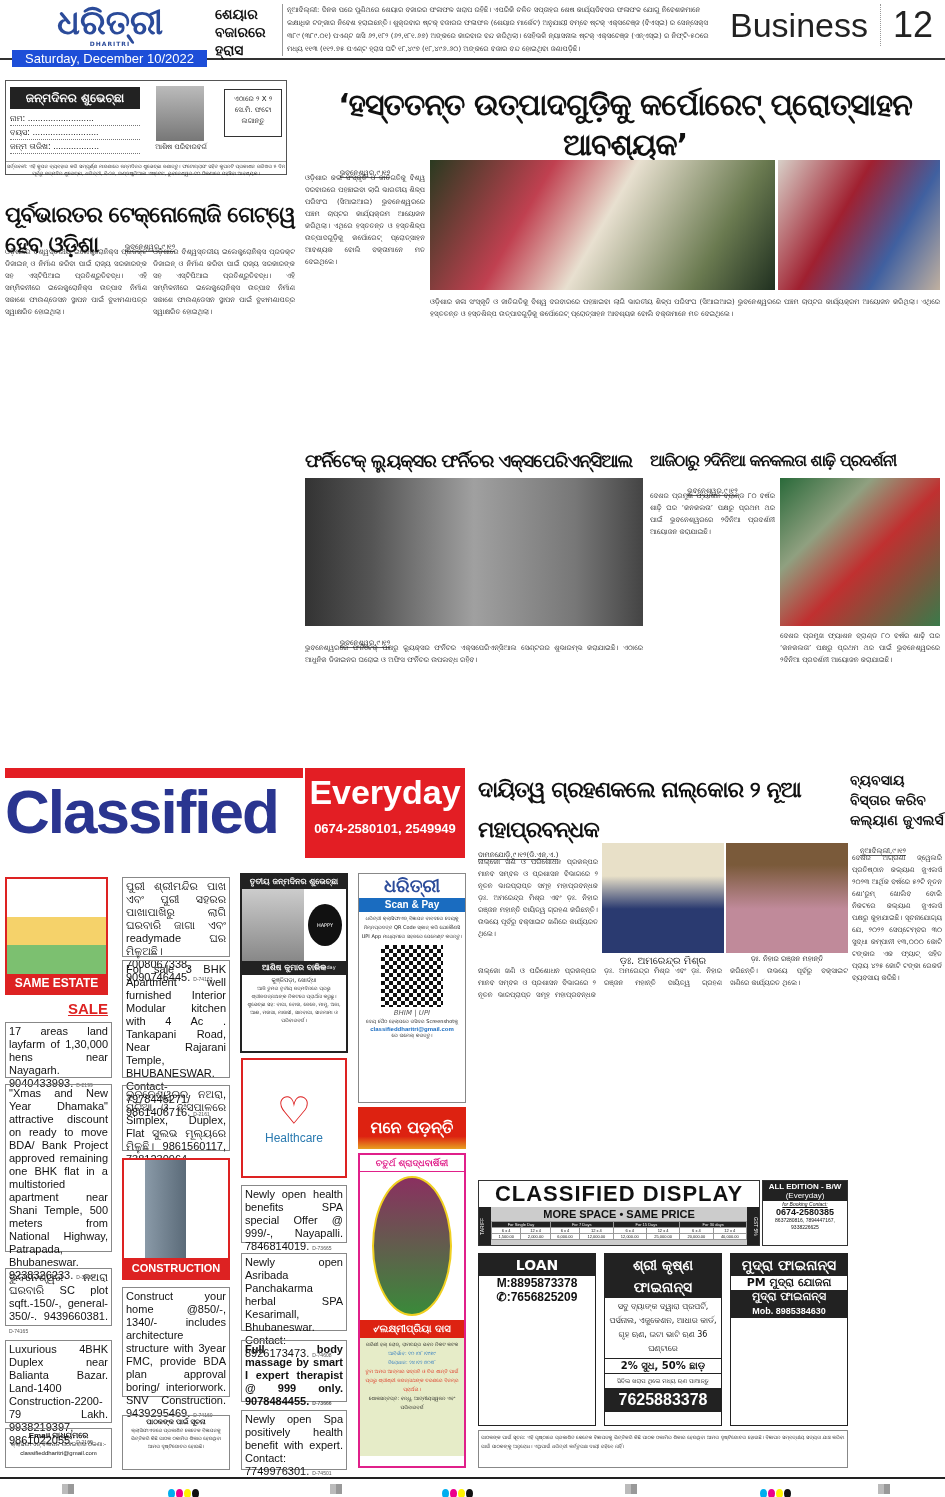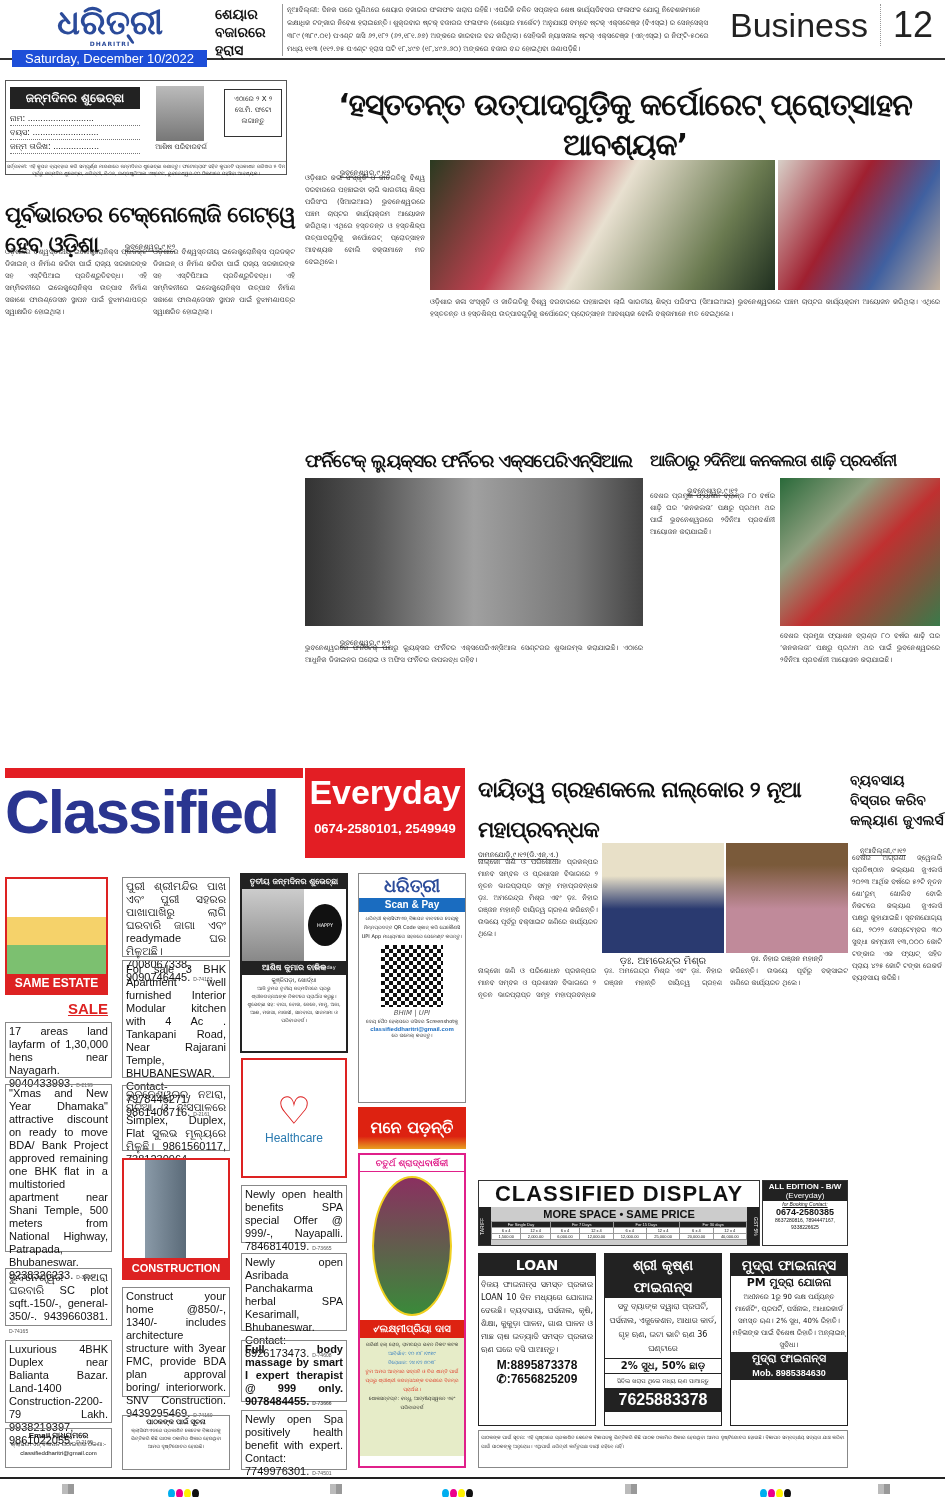--- a/index.html
+++ b/index.html
@@ -246,35 +246,33 @@
     <div style="font-size:8px;font-weight:bold">ALL EDITION - B/W</div>
     <div style="font-size:8px">(Everyday)</div>
   </div>
   <div style="font-size:5px;font-style:italic;text-decoration:underline">for Booking Contact:</div>
   <div style="font-size:9px;font-weight:bold">0674-2580385</div>
   <div style="font-size:5px;line-height:7px">8637280816, 7894447167, 9338226625</div>
 </div>
 
 <div class="abs fin" style="left:478px;top:1253px;width:118px;height:173px">
   <div class="head">LOAN</div>
-  <div style="font-size:8px;line-height:13px;padding:2px;text-align:justify">ବିଜୟ ଫାଇନାନ୍ସ ସମସ୍ତ ପ୍ରକାର LOAN 10 ଦିନ ମଧ୍ୟରେ ଯୋଗାଇ ଦେଉଛି। ବ୍ୟବସାୟ, ପର୍ସନାଲ, କୃଷି, ଶିକ୍ଷା, କୁକୁଡ଼ା ପାଳନ, ଗାଈ ପାଳନ ଓ ମାଛ ଚାଷ ଇତ୍ୟାଦି ସମସ୍ତ ପ୍ରକାର ଋଣ ଘରେ ବସି ପାଆନ୍ତୁ।</div>
   <div style="font-size:12px;font-weight:bold;font-family:'Liberation Sans',sans-serif">M:8895873378</div>
   <div style="font-size:12px;font-weight:bold;font-family:'Liberation Sans',sans-serif">✆:7656825209</div>
 </div>
 <div class="abs fin" style="left:604px;top:1253px;width:118px;height:173px">
   <div class="head">ଶ୍ରୀ କୃଷ୍ଣ ଫାଇନାନ୍ସ</div>
   <div style="font-size:8px;line-height:14px;padding:2px">ସବୁ ବ୍ୟାଙ୍କ ଦ୍ୱାରା ପ୍ରପର୍ଟି, ପର୍ସନାଲ, ଏଜୁକେଶନ, ଆଧାର କାର୍ଡ, ଗୃହ ଋଣ, ଇଟା ଭାଟି ଋଣ 36 ଘଣ୍ଟାରେ</div>
   <div style="font-size:10px;font-weight:bold;border-top:1px solid #222;border-bottom:1px solid #222">2% ସୁଧ, 50% ଛାଡ଼</div>
   <div style="font-size:6px">ସିବିଲ ଖରାପ ଥିଲେ ମଧ୍ୟ ଋଣ ପାଆନ୍ତୁ</div>
   <div style="background:#222;color:#fff;font-size:16px;font-weight:bold;font-family:'Liberation Sans',sans-serif;line-height:24px">7625883378</div>
 </div>
 <div class="abs fin" style="left:730px;top:1253px;width:118px;height:173px">
   <div class="head">ମୁଦ୍ରା ଫାଇନାନ୍ସ</div>
   <div style="font-size:11px;font-weight:bold">PM ମୁଦ୍ରା ଯୋଜନା</div>
-  <div style="font-size:7px;line-height:12px;padding:1px">ଅଧୀନରେ 1ରୁ 90 ଲକ୍ଷ ପର୍ଯ୍ୟନ୍ତ ମାର୍କେଟିଂ, ପ୍ରପର୍ଟି, ପର୍ସନାଲ, ଆଧାରକାର୍ଡ ସମସ୍ତ ଋଣ। 2% ସୁଧ, 40% ରିହାତି। ମହିଳାଙ୍କ ପାଇଁ ବିଶେଷ ରିହାତି। ଅନ୍‌ଲାଇନ୍ ସୁବିଧା।</div>
   <div style="background:#222;color:#fff;font-size:11px;font-weight:bold">ମୁଦ୍ରା ଫାଇନାନ୍ସ</div>
   <div style="background:#222;color:#fff;font-size:9px;font-weight:bold;font-family:'Liberation Sans',sans-serif">Mob. 8985384630</div>
 </div>
 <div class="abs" style="left:478px;top:1430px;width:370px;height:38px;border:1px solid #888;font-size:5px;line-height:9px;padding:2px">ପାଠକଙ୍କ ପାଇଁ ସୂଚନା: ଏହି ପୃଷ୍ଠାରେ ପ୍ରକାଶିତ କେତେକ ବିଜ୍ଞାପନକୁ ଭିତ୍ତିକରି କିଛି ପାଠକ ଠକାମିର ଶିକାର ହେଉଥିବା ଆମର ଦୃଷ୍ଟିଗୋଚର ହୋଇଛି। ବିଜ୍ଞାପନ ସମ୍ବନ୍ଧୀୟ ସତ୍ୟତା ଯାଞ୍ଚ କରିବା ପାଇଁ ପାଠକଙ୍କୁ ଅନୁରୋଧ। ଏଥିପାଇଁ ଧରିତ୍ରୀ କର୍ତ୍ତୃପକ୍ଷ ଦାୟୀ ରହିବେ ନାହିଁ।</div>
 
 <div class="abs" style="left:0;top:1477px;width:945px;height:2px;background:#222"></div>
 <div class="abs grey-sq" style="left:62px;top:1484px"></div>
 <div class="abs cmyk" style="left:168px;top:1483px"><span style="background:#00aeef"></span><span style="background:#ec008c"></span><span style="background:#fff200"></span><span style="background:#111"></span></div>
 <div class="abs grey-sq" style="left:330px;top:1484px"></div>
 <div class="abs cmyk" style="left:442px;top:1483px"><span style="background:#00aeef"></span><span style="background:#ec008c"></span><span style="background:#fff200"></span><span style="background:#111"></span></div>

